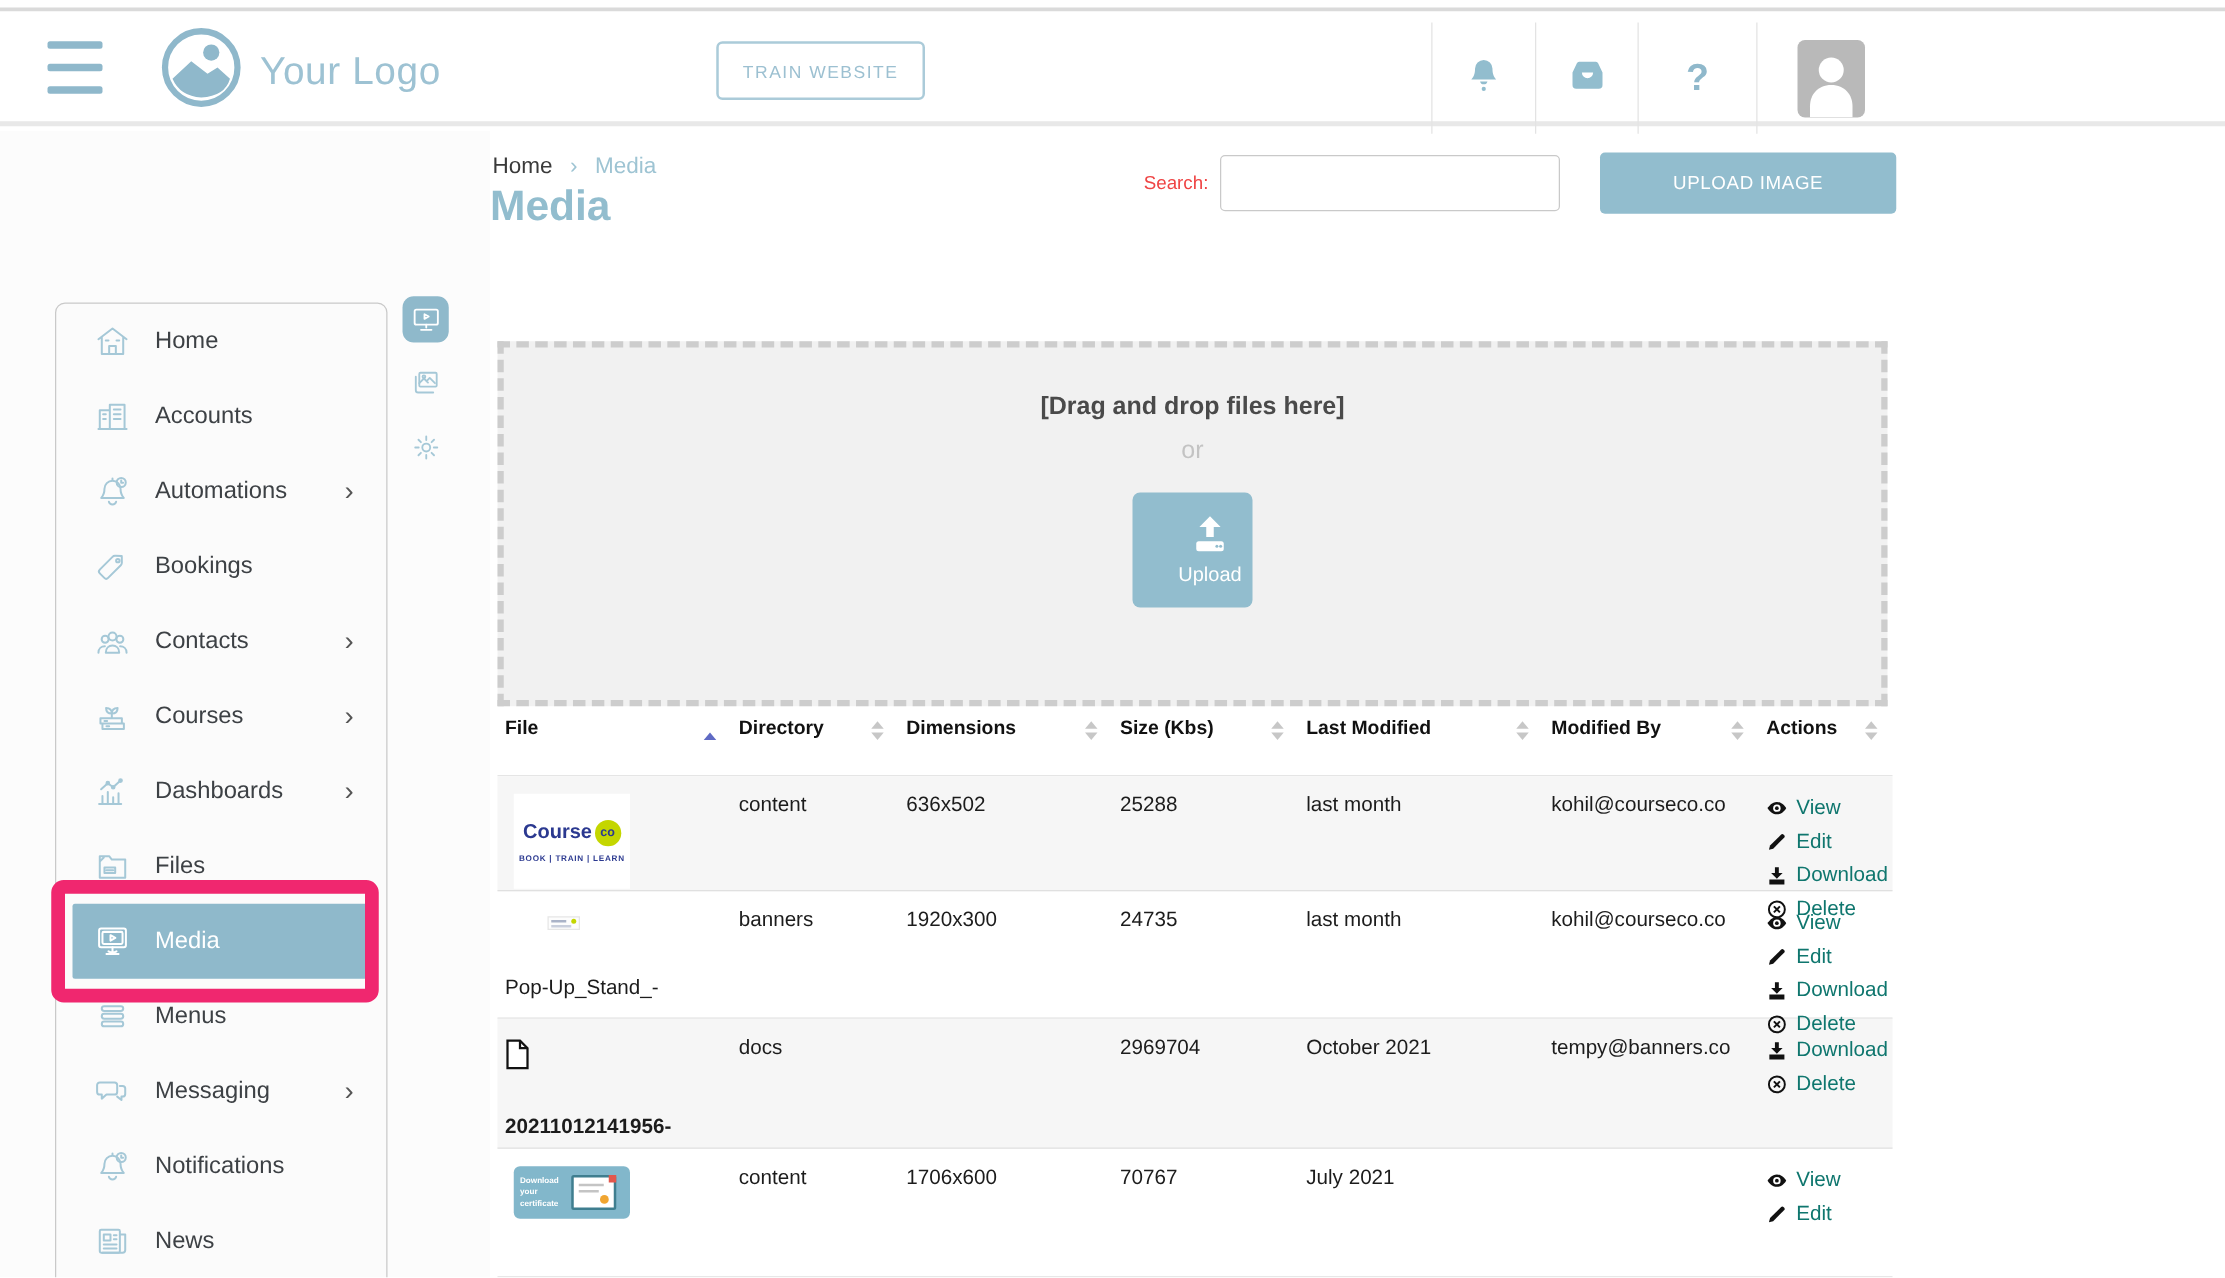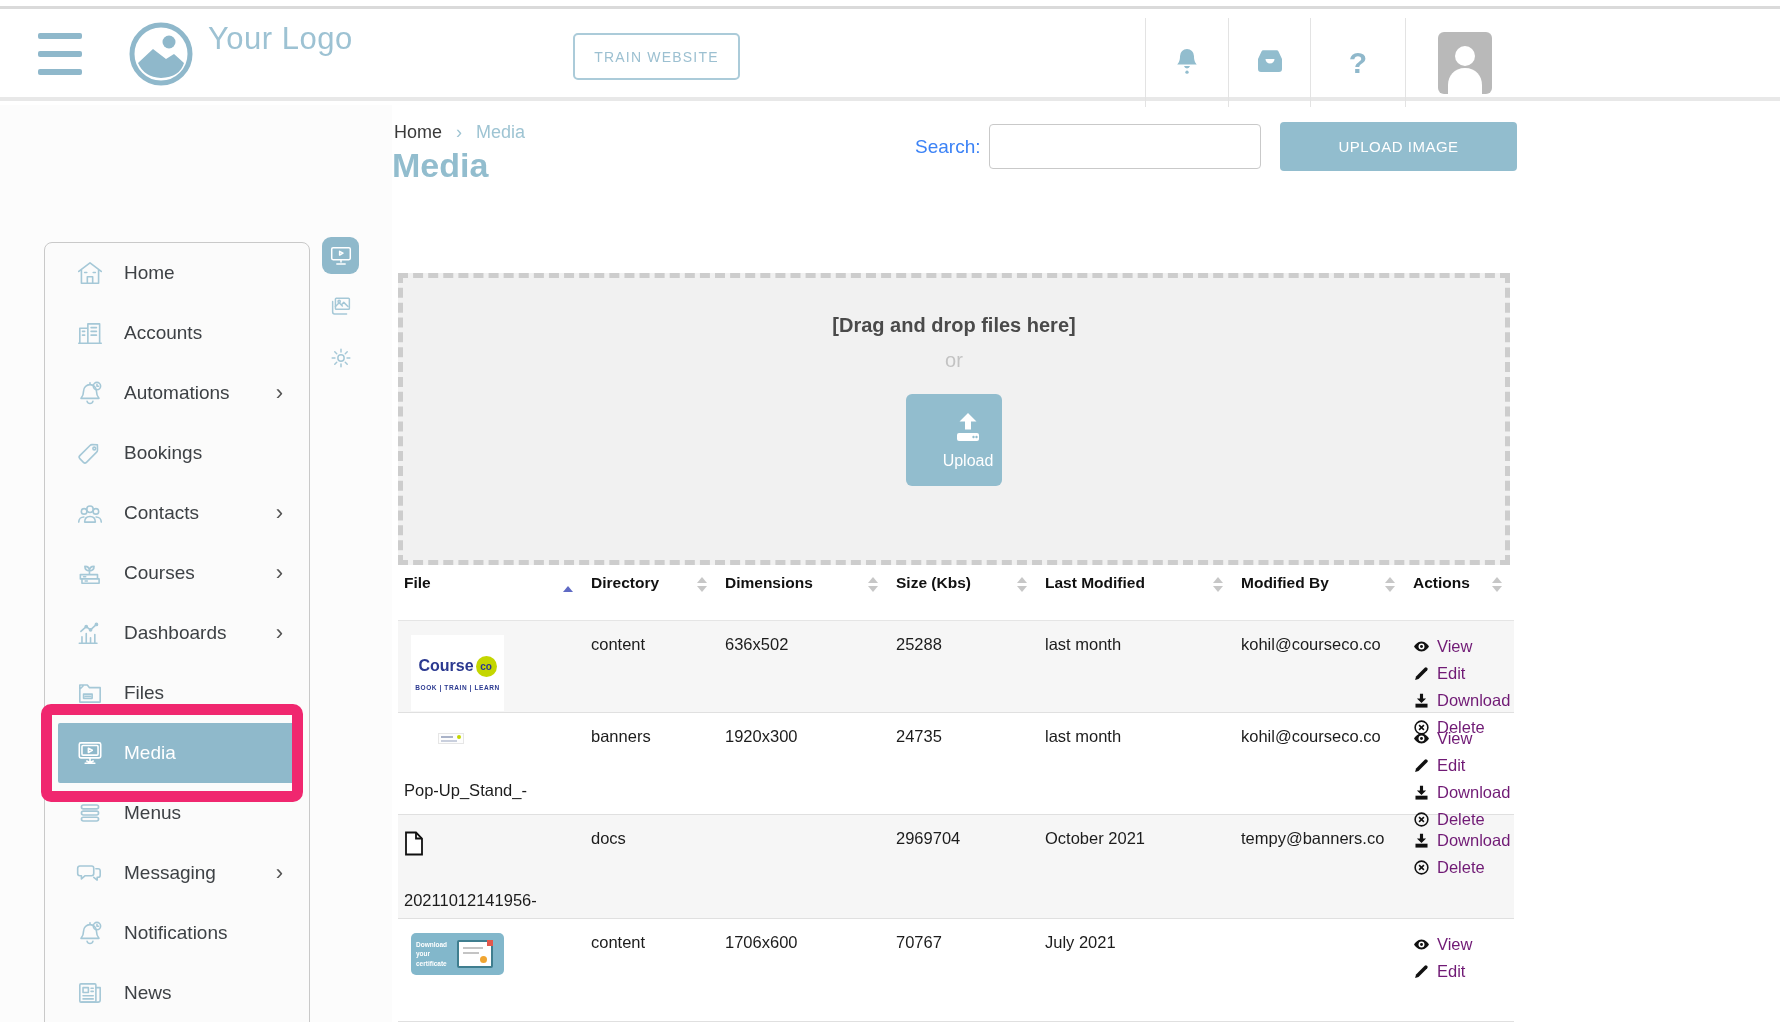--- a/index.html
+++ b/index.html
@@ -8,21 +8,21 @@
     position:relative; width:1780px; height:1022px; overflow:hidden;
     background:#fff; font-family:"Liberation Sans", sans-serif; color:#222;
   }
 
   
   .topbar { position:absolute; left:0; top:6px; width:100%; height:95px;
     background:#fff; border-top:3px solid #dadada; border-bottom:4px solid #e8e8e8; }
   .hamburger { position:absolute; left:38px; top:24px; width:44px; height:42px;
     display:flex; flex-direction:column; justify-content:space-between; cursor:pointer; background:none; border:none; }
   .hamburger span { display:block; width:44px; height:6px; background:#8fb8cb; border-radius:2px; }
-  .logo-wrap { position:absolute; left:128px; top:12px; display:flex; align-items:flex-start; gap:14px; }
+  .logo-wrap { position:absolute; left:128px; top:12px; display:flex; align-items:center; gap:14px; }
   .logo-text { font-size:31px; color:#9dc2d3; letter-spacing:0.5px; }
   .view-website { position:absolute; left:573px; top:24px; width:167px; height:47px;
     background:#fff; border:2px solid #abcbd9; border-radius:5px; color:#9cc0d1;
     font-size:14px; letter-spacing:1.2px; font-family:inherit; cursor:pointer; }
   .hcell { position:absolute; top:9px; height:89px; border-left:1px solid #e3e3e3;
     display:flex; align-items:center; justify-content:center; }
   .help-glyph { font-size:30px; font-weight:bold; color:#8fb8cb; }
   .avatar { width:54px; height:62px; border-radius:6px; background:#b9b9b9; overflow:hidden;
     display:flex; align-items:flex-end; justify-content:center; }
 
@@ -47,21 +47,21 @@
   .qbtn svg { width:26px; height:26px; fill:none; stroke:#a5c8d7; stroke-width:1.6; stroke-linecap:round; stroke-linejoin:round; }
   .qbtn.active { background:#8fb9cb; }
   .qbtn.active svg { stroke:#fff; }
 
   
   .breadcrumb { position:absolute; left:394px; top:122px; display:flex; gap:14px; font-size:18px; }
   .bc-home { color:#3a3a3a; cursor:pointer; }
   .bc-sep, .bc-current { color:#9ec4d3; }
   .page-title { position:absolute; left:392px; top:146px; font-size:34px; font-weight:bold; color:#92bdce; }
   .search-wrap { position:absolute; left:915px; top:124px; display:flex; align-items:center; gap:9px; }
-  .search-label { font-size:19px; color:#3b82f6; }
+  .search-label { font-size:15px; color:#ef4444; }
   .search-input { width:272px; height:45px; border:1px solid #c9c9c9; border-radius:4px; font-size:17px; padding:0 10px; font-family:inherit; }
   .upload-image-btn { position:absolute; left:1280px; top:122px; width:237px; height:49px;
     background:#92bdce; border:none; border-radius:4px; color:#fff; font-size:15px; letter-spacing:0.5px; font-family:inherit; cursor:pointer; }
 
   
   .dropzone { position:absolute; left:398px; top:237px; width:1112px; height:292px;
     background:#f1f1f1; border:5px dashed #cdcdcd; display:flex; flex-direction:column; align-items:center; padding-top:36px;margin-top:36px; }
   .dz-head { font-size:20px; font-weight:bold; color:#4a4a4a; }
   .dz-or { margin-top:12px; font-size:20px; color:#c3c3c3; }
   .dz-upload { margin-top:22px; width:96px; height:92px; background:#92bdce; border:none; border-radius:6px;
@@ -75,39 +75,39 @@
   .th { display:flex; align-items:flex-end; font-weight:bold; font-size:15.5px; color:#111; padding-left:6px; cursor:pointer; }
   .sort { display:flex; flex-direction:column; gap:3px; margin-left:auto; margin-right:12px; }
   .tri-up   { width:0; height:0; border-left:5px solid transparent; border-right:5px solid transparent; border-bottom:6px solid #c7c7c7; }
   .tri-down { width:0; height:0; border-left:5px solid transparent; border-right:5px solid transparent; border-top:6px solid #c7c7c7; }
   .sort.asc .tri-up { border-bottom-color:#5f6ac4; }
   .trow { border-bottom:1px solid #e0e0e0; position:relative; }
   .trow.alt { background:#f6f6f6; }
   .r1 { height:92px; } .r2 { height:102px; } .r3 { height:104px; } .r4 { height:103px; }
   .td { padding:14px 6px 0 6px; font-size:16.5px; color:#1c1c1c; }
   .td-actions { padding-top:12px; position:relative; z-index:3; }
-  .action-line { display:flex; align-items:center; gap:7px; height:27px; font-size:16.5px; color:#701a75; cursor:pointer; }
+  .action-line { display:flex; align-items:center; gap:7px; height:27px; font-size:16.5px; color:#0f766e; cursor:pointer; }
   .action-line svg { width:17px; height:17px; flex:0 0 17px; }
   .fname { font-size:16.5px; color:#1c1c1c; }
 
   
   .thumb-courseco { width:93px; height:76px; background:#fff; margin-left:7px;
     display:flex; flex-direction:column; align-items:center; justify-content:center; gap:7px; }
   .cc-line { display:flex; align-items:center; gap:2px; font-weight:bold; color:#2b3990; font-size:16px; }
   .cc-badge { width:21px; height:21px; border-radius:50%; background:#c4d600; color:#2b3990;
     font-size:10px; font-weight:bold; display:flex; align-items:center; justify-content:center; }
   .cc-tag { font-size:6.5px; font-weight:bold; color:#2b3990; letter-spacing:0.6px; }
   .thumb-banner { width:26px; height:11px; margin:6px 0 0 34px; background:#fdfdfd; border:1px solid #e6e6e6; position:relative; }
   .thumb-banner i { position:absolute; left:2px; height:2px; background:#aab3c8; }
   .thumb-banner .b1 { top:2px; width:12px; }
   .thumb-banner .b2 { top:6px; width:16px; background:#c9cfdd; }
   .thumb-banner em { position:absolute; right:2px; top:1px; width:4px; height:4px; border-radius:50%; background:#c4d600; }
   .fname-r2 { margin-top:37px; }
   .doc-ic { margin-top:2px; }
-  .fname-r3 { margin-top:31px; }
+  .fname-r3 { margin-top:31px;font-weight:bold; }
   .thumb-cert { width:93px; height:42px; border-radius:5px; background:#82b7cb; margin-left:7px;
     display:flex; align-items:center; padding:4px 5px; gap:5px; }
   .cert-caption { font-size:6.5px; color:#fff; font-weight:bold; width:36px; line-height:1.4; }
   .cert-card { width:36px; height:28px; background:#fff; border-radius:2px; position:relative; border:2px solid #3f7e8f; }
   .cert-card i { position:absolute; left:4px; height:2px; background:#c4c4c4; }
   .cert-card .l1 { top:5px; width:20px; }
   .cert-card .l2 { top:10px; width:16px; }
   .cert-card em { position:absolute; right:4px; bottom:3px; width:7px; height:7px; border-radius:50%; background:#f0a531; }
   .cert-card b { position:absolute; right:-2px; top:-2px; width:6px; height:6px; background:#e2574c; }
 </style>

